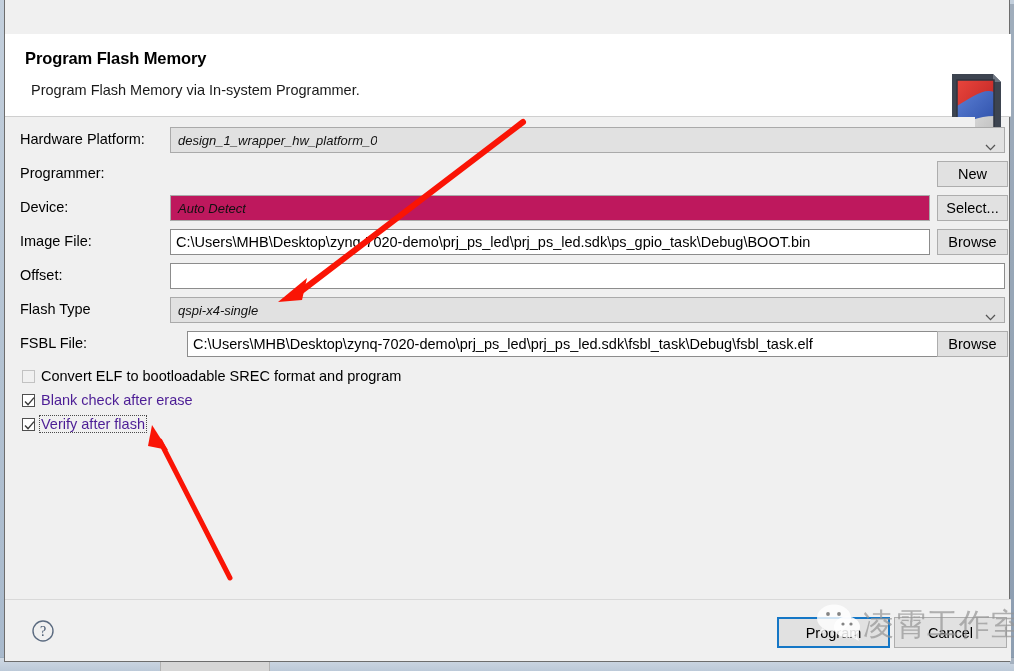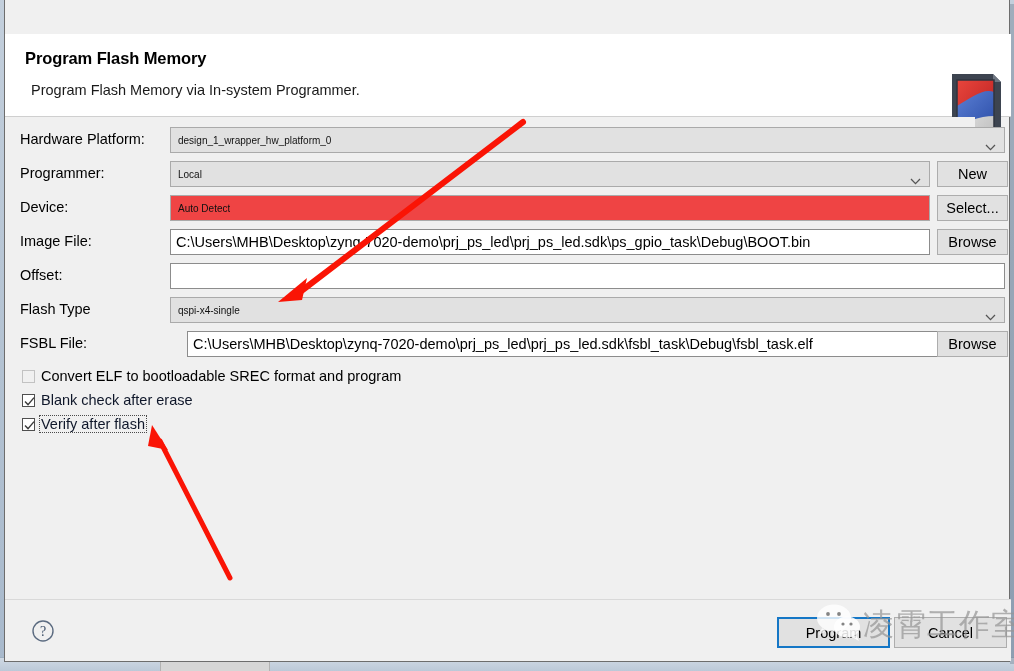--- a/index.html
+++ b/index.html
@@ -112,22 +112,22 @@
   }
 
   
   .combo {
     position: absolute; left: 165px; height: 26px;
     background: #e1e1e1;
     border: 1px solid #aaaaaa;
     display: flex; align-items: center;
   }
   .combo .combo-value {
-    padding-left: 7px; font-size: 10px; color: #111111;
-    white-space: nowrap; overflow: hidden;
+    padding-left: 7px; font-size: 13px; color: #111111;
+    white-space: nowrap; overflow: hidden; font-style: italic;
   }
   .combo .chev {
     position: absolute; right: 8px; top: 9px;
   }
 
   
   .textbox {
     position: absolute; left: 165px; height: 26px;
     background: #ffffff;
     border: 1px solid #8c8c8c;
@@ -151,21 +151,21 @@
   .cbrow { position: absolute; left: 0; height: 22px; }
   .cbox {
     position: absolute; left: 17px; top: 3px;
     width: 13px; height: 13px;
     background: #ffffff; border: 1px solid #4f4f4f;
   }
   .cbox.disabled { background: #f0f0f0; border-color: #c2c2c2; }
   .cbox svg { position: absolute; left: 1px; top: 1px; }
   .cblabel {
     position: absolute; left: 36px; top: 1px;
-    font-size: 14.5px; color: #0f172a; white-space: nowrap;
+    font-size: 14.5px; color: #4c1d95; white-space: nowrap;
   }
   .cblabel.disabled { color: #000000; }
   .cblabel.focused {
     outline: 1px dotted #4a4a4a; outline-offset: 0px;
     padding: 0 1px; left: 35px;
   }
 
   
   #footer {
     position: absolute; left: 0; top: 599px; width: 1006px; height: 62px;
@@ -263,34 +263,26 @@
         <span class="chev">
           <svg width="11" height="7" viewBox="0 0 11 7">
               <path d="M1 1 L5.5 5.6 L10 1" stroke="#555" stroke-width="1.3" fill="none"></path>
             </svg>
         </span>
       </div>
     </div>
 
     <div class="row" style="top:42px;">
       <div class="row-label">Programmer:</div>
-      <div class="combo" style="top:2px; width:760px;">
-        <span class="combo-value">Local</span>
-        <span class="chev">
-          <svg width="11" height="7" viewBox="0 0 11 7">
-              <path d="M1 1 L5.5 5.6 L10 1" stroke="#555" stroke-width="1.3" fill="none"></path>
-            </svg>
-        </span>
-      </div>
       <button class="side-btn" style="left:932px; top:2px;">New</button>
     </div>
 
     <div class="row" style="top:76px;">
       <div class="row-label">Device:</div>
-      <div class="combo" style="top:2px; width:760px; background:#ef4444;">
+      <div class="combo" style="top:2px; width:760px; background:#be185d;">
         <span class="combo-value">Auto Detect</span>
       </div>
       <button class="side-btn" style="left:932px; top:2px;">Select...</button>
     </div>
 
     <div class="row" style="top:110px;">
       <div class="row-label">Image File:</div>
       <div class="textbox" style="top:2px; width:760px;">
         <span class="tb-value">C:\Users\MHB\Desktop\zynq-7020-demo\prj_ps_led\prj_ps_led.sdk\ps_gpio_task\Debug\BOOT.bin</span>
       </div>

